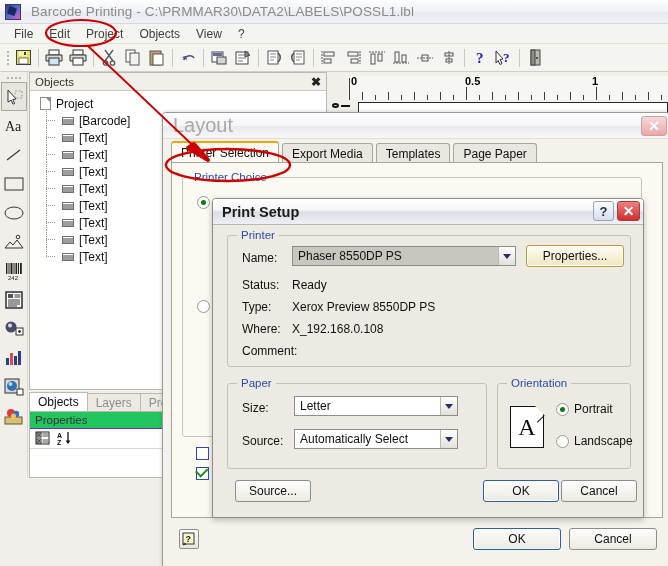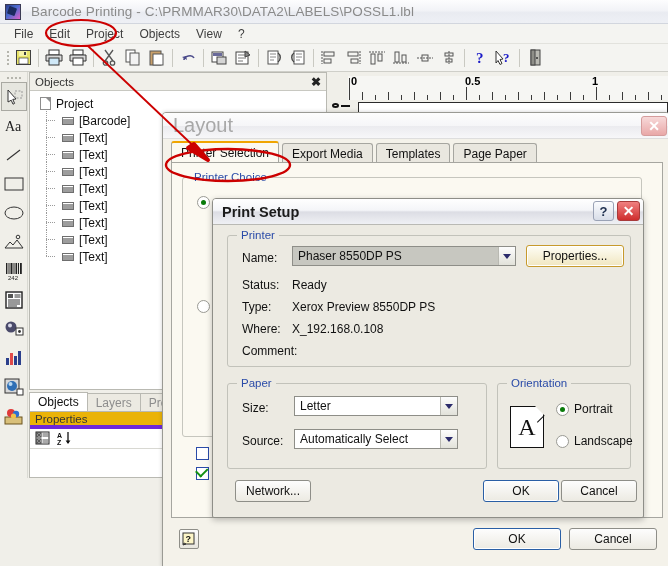--- a/index.html
+++ b/index.html
@@ -91,21 +91,21 @@
 
   
   .btabs{ position:absolute; left:29px; top:391px; width:158px; height:20px; display:flex; align-items:flex-end;}
   .btab{ height:18px; padding:0 8px; font-size:12px; display:flex;align-items:center;
      border:1px solid #b9b9b2; border-bottom:none; background:#eceae2; color:#8d8d8d; margin-right:-1px;}
   .btab.active{ background:#fff; color:#111; height:19px; position:relative; z-index:2;}
   .btab.clip{ overflow:hidden; width:44px; padding-right:0;}
 
   .propspanel{ position:absolute; left:29px; top:411px; width:158px; height:67px;
      background:#fff; border:1px solid #b9b9b2; }
-  .propspanel .hdr{ height:17px; background:#eab308; border-bottom:4px solid #6d28d9;
+  .propspanel .hdr{ height:17px; background:#22c55e; border-bottom:1px solid #6d28d9;
      display:flex;align-items:center;padding-left:5px;font-size:11.5px;color:#333;}
   .propsbar{ height:20px; display:flex; align-items:center; gap:7px; padding:2px 0 0 5px; border-bottom:1px solid #d8d8d2;}
 
   
   .rulerwrap{ position:absolute; left:330px; top:72px; width:338px; height:406px; background:#f0efe9;}
   .ruler{ position:absolute; left:18px; top:4px; width:320px; height:24px; background:#f6f6f3;}
   .ruler .tick{ position:absolute; bottom:0; width:1px; background:#3a3a3a;}
   .ruler .num{ position:absolute; top:-1px; font-size:11px; color:#000; font-weight:bold;}
   .page{ position:absolute; left:28px; top:30px; width:310px; height:340px; background:#fff; border:1px solid #2a2a2a;}
   .vmark{ position:absolute; left:2px; top:31px; display:flex; align-items:center; gap:2px;}
@@ -694,21 +694,21 @@
         <span class="v">Letter</span>
         <span class="arrow"></span>
       </div>
       <span class="fld" style="position:absolute;left:14px;top:50px;">Source:</span>
       <div class="combo" style="position:absolute;left:66px;top:45px;width:164px;">
         <span class="v">Automatically Select</span>
         <span class="arrow"></span>
       </div>
     </div>
 
-    <div class="wbtn" style="position:absolute;left:22px;top:281px;width:70px;">Network...</div>
+    <div class="wbtn" style="position:absolute;left:22px;top:281px;width:70px;">Source...</div>
     <div class="wbtn def" style="position:absolute;left:270px;top:281px;width:70px;">OK</div>
     <div class="wbtn" style="position:absolute;left:348px;top:281px;width:70px;">Cancel</div>
   </div>
 
   <svg class="annot" viewBox="0 0 668 566">
     <ellipse cx="81" cy="33" rx="35" ry="13" fill="none" stroke="#cc0000" stroke-width="2.2"></ellipse>
     <ellipse cx="228" cy="165" rx="62" ry="16" fill="none" stroke="#cc0000" stroke-width="2.4"></ellipse>
     <path d="M88 46 L203 155" stroke="#cc0000" stroke-width="1.8" fill="none"></path>
     <path d="M208 160 L188 148 L194 144 Z" fill="#cc0000" stroke="#cc0000" stroke-width="4" stroke-linejoin="round"></path>
   </svg>

